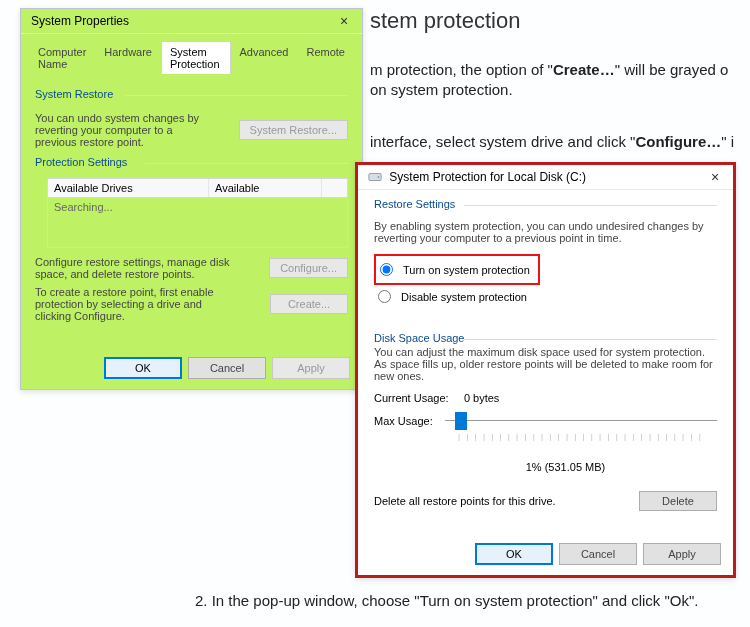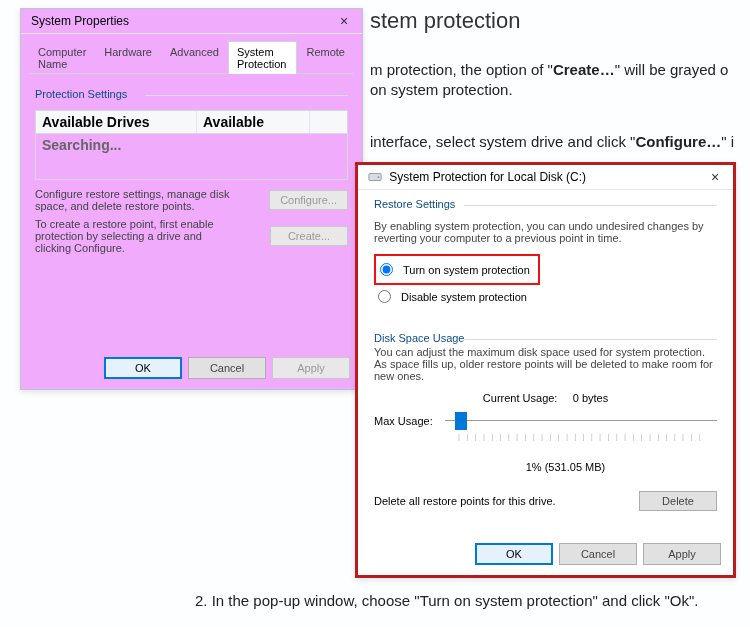--- a/index.html
+++ b/index.html
@@ -46,21 +46,21 @@
     font-size: 15px;
     color: #222;
   }
   
   .win1 {
     position: absolute;
     left: 20px;
     top: 8px;
     width: 341px;
     height: 380px;
-    background: #f0abfc;
+    background: #bef264;
     border: 1px solid #bfc5cd;
     box-shadow: 0 2px 6px rgba(0,0,0,0.12);
   }
   .titlebar {
     height: 24px;
     display: flex;
     align-items: center;
     justify-content: space-between;
     padding: 0 6px 0 10px;
     font-size: 12px;
@@ -137,24 +137,23 @@
     padding: 3px 10px;
     min-width: 78px;
     text-align: center;
     color: #444;
     font-family: inherit;
   }
   .btn.disabled { color: #9a9a9a; background: #e8e8e8; border-color: #c8c8c8; }
   .btn.primary { border: 2px solid #0078d7; background: #e5f1fb; color: #000; }
   .drive-table {
     border: 1px solid #d5d9de;
-    margin: 10px 0 8px 0;
+    margin: 10px 0 8px 12px;
     height: 68px;
-    font-size: 14px;
-    font-weight: bold;
+    font-size: 11px;
   }
   .drive-head {
     display: flex;
     border-bottom: 1px solid #d5d9de;
     background: #f7f8fa;
   }
   .drive-head div { padding: 3px 6px; border-right: 1px solid #e3e6ea; }
   .drive-row { padding: 3px 6px; color: #666; }
   .col-drive { width: 148px; }
   .col-prot { width: 100px; }
@@ -183,21 +182,21 @@
     background: #fff;
     border: 3px solid #b91c1c;
     box-shadow: 0 2px 6px rgba(0,0,0,0.12);
   }
   .win2 .panel { padding: 2px 16px 10px 16px; }
   .disk-icon { width: 14px; height: 14px; display:inline-flex; margin-right:4px; vertical-align:middle;}
   .radio-block { margin-top: 10px; }
   .radio-row { display: flex; align-items: center; gap: 6px; margin: 4px 0; padding: 1px 2px; }
   .r-highlight { border: 2px solid #e11; display: inline-flex; padding: 2px 6px 2px 2px; }
   input[type=radio] { margin: 0 4px 0 0; }
-  .du-current { margin: 10px 0 6px 0; text-align: center; }
+  .du-current { margin: 10px 0 6px 0; }
   .slider-row { display: flex; align-items: center; gap: 12px; margin: 8px 0 2px 0; }
   .slider-track {
     position: relative; flex: 1; height: 18px;
   }
   .slider-line {
     position: absolute; left:0; right:0; top: 8px;
     border-top: 1px solid #999;
   }
   .slider-thumb {
     position: absolute; top: 0; left: 10px;
@@ -232,26 +231,33 @@
 <div class="bg-step2">2. In the pop-up window, choose "Turn on system protection" and click "Ok".</div>
 
 <div class="win1">
   <div class="titlebar">
     <span>System Properties</span>
     <span class="close-x">×</span>
   </div>
   <div class="tabs">
     <div class="tab">Computer Name</div>
     <div class="tab">Hardware</div>
+    <div class="tab active">System Protection</div>
     <div class="tab">Advanced</div>
-    <div class="tab active">System Protection</div>
     <div class="tab">Remote</div>
   </div>
   <div class="panel">
 
+    <div class="group">
+      <div class="group-label">System Restore</div>
+      <div class="restore-block">
+        <div class="restore-text">You can undo system changes by reverting your computer to a previous restore point.</div>
+        <button class="btn disabled">System Restore...</button>
+      </div>
+    </div>
 
     <div class="group">
       <div class="group-label pslabel">Protection Settings</div>
       <div class="drive-table">
         <div class="drive-head">
           <div class="col-drive">Available Drives</div>
           <div class="col-prot">Available</div>
         </div>
         <div class="drive-row">Searching...</div>
       </div>

